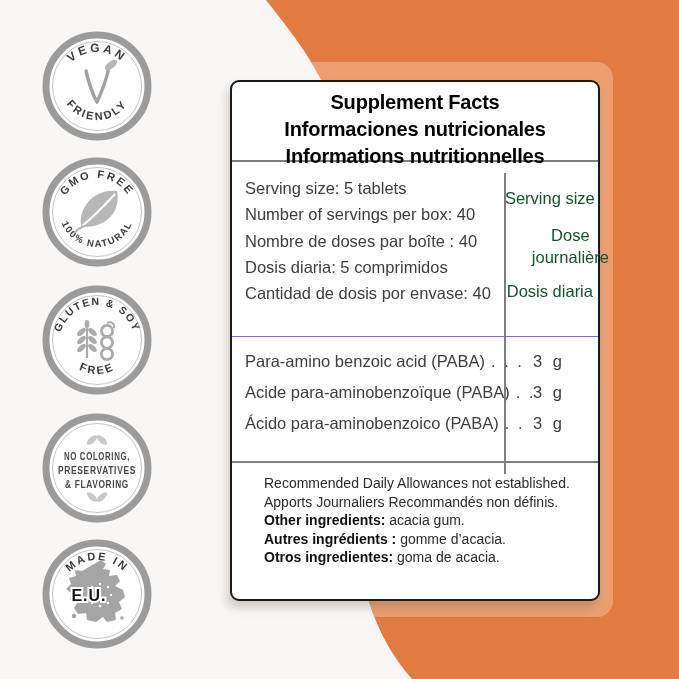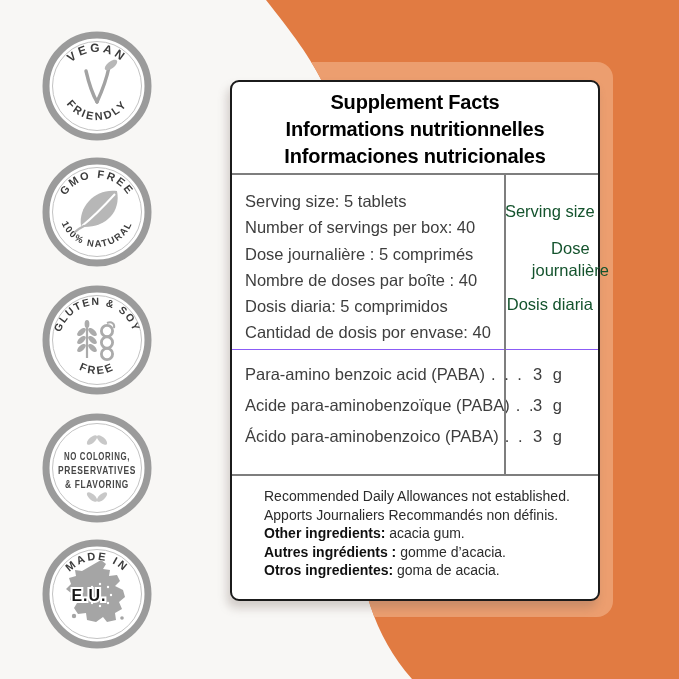--- a/index.html
+++ b/index.html
@@ -7,21 +7,21 @@
          font-family:"Liberation Sans",sans-serif;}
   svg.bg{position:absolute;left:0;top:0;}
 
   
   .card{position:absolute;left:230px;top:80px;width:370px;height:521px;box-sizing:border-box;
         background:#fff;border:2px solid #1b1b1b;border-radius:9px;
         box-shadow:-3px 7px 10px rgba(110,95,85,.28);}
   .card-inner{position:relative;height:100%;display:flex;flex-direction:column;}
   .vline{position:absolute;left:272px;top:91px;width:2px;height:301px;background:#7e7e7e;z-index:2;}
 
-  .title{text-align:center;box-sizing:border-box;height:93px;padding-top:7px;
+  .title{text-align:center;box-sizing:border-box;height:80px;padding-top:7px;
          border-bottom:2px solid #7e7e7e;}
   .title div{font-size:20px;font-weight:700;color:#000;line-height:27px;letter-spacing:-0.2px;}
 
   .serving{position:relative;display:flex;box-sizing:border-box;height:175px;
            border-bottom:1px solid #8b5cf6;}
   .serving-left{width:272px;box-sizing:border-box;padding:13px 0 0 13px;}
   .serving-left div{font-size:16.5px;color:#3e3e3e;line-height:26.3px;white-space:nowrap;}
   .serving-right{flex:1;text-align:center;padding-top:25px;font-size:16.5px;color:#14532d;line-height:22px;}
   .serving-right .sr1{margin-bottom:15px;}
   .serving-right .sr2{margin-bottom:12px;margin-left:41px;}
@@ -172,29 +172,28 @@
       <text class="eu-text" x="-8" y="7" text-anchor="middle">E.U.</text>
     </g>
   </svg>
 
   <div class="card">
     <div class="card-inner">
       <div class="vline"></div>
 
       <div class="title">
         <div>Supplement Facts</div>
+        <div>Informaciones nutricionales</div>
         <div>Informations nutritionnelles</div>
-        <div>Informaciones nutricionales</div>
       </div>
 
       <div class="serving">
         <div class="serving-left">
           <div>Serving size: 5 tablets</div>
           <div>Number of servings per box: 40</div>
-          <div>Dose journalière : 5 comprimés</div>
           <div>Nombre de doses par boîte : 40</div>
           <div>Dosis diaria: 5 comprimidos</div>
           <div>Cantidad de dosis por envase: 40</div>
         </div>
         <div class="serving-right">
           <div class="sr1">Serving size</div>
           <div class="sr2">Dose journalière</div>
           <div>Dosis diaria</div>
         </div>
       </div>

